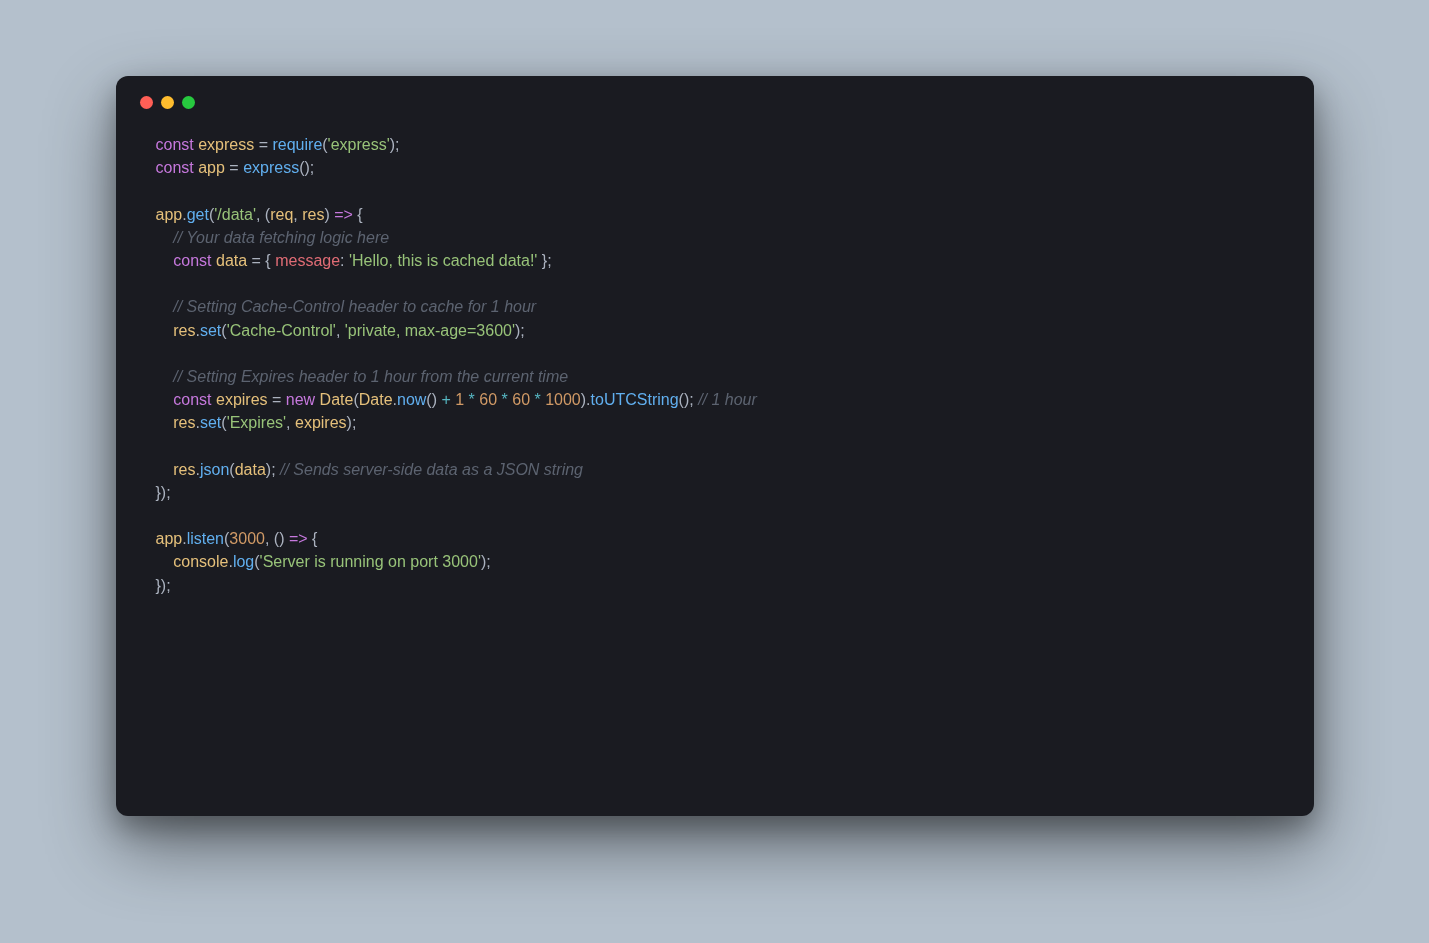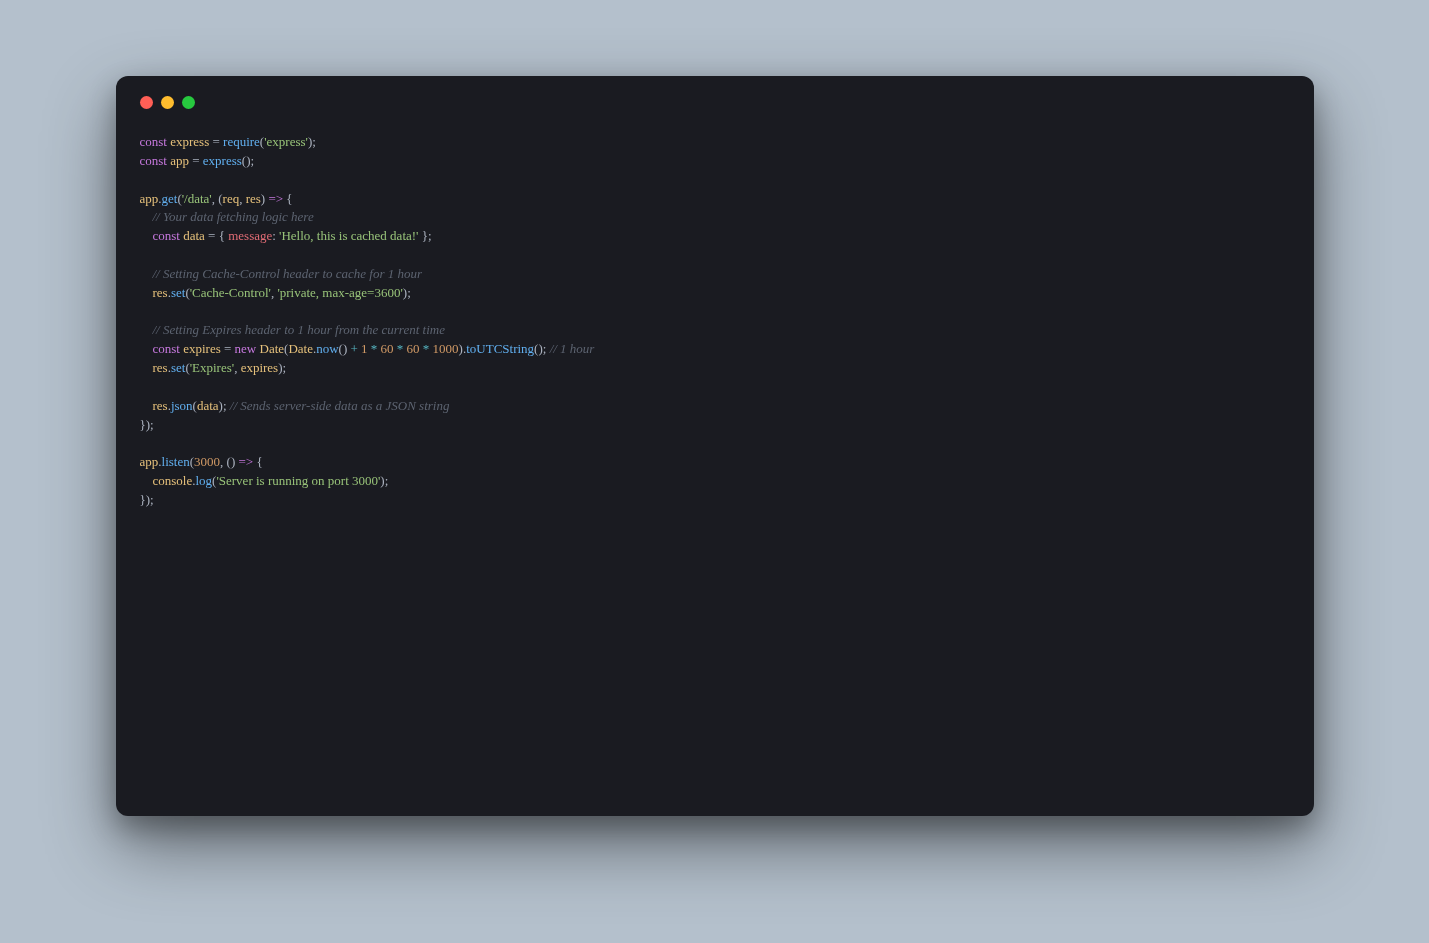--- a/index.html
+++ b/index.html
@@ -29,25 +29,26 @@
   }
   .dot {
     width: 13px;
     height: 13px;
     border-radius: 50%;
   }
   .dot.red    { background: #ff5f56; }
   .dot.yellow { background: #ffbd2e; }
   .dot.green  { background: #27c93f; }
   pre.code {
-    font-family: Liberation Serif, serif;
-    font-size: 13px;
+    font-family: Liberation Sans, sans-serif;
+    font-size: 16px;
     line-height: 1.45;
     color: #c9d1d9;
     white-space: pre;
+    margin-left: 16px;
   }
   .kw     { color: #c678dd; }            
   .ident  { color: #e5c07b; }            
   .str    { color: #98c379; }            
   .num    { color: #d19a66; }            
   .fn     { color: #61afef; }            
   .prop   { color: #e06c75; }            
   .punct  { color: #abb2bf; }            
   .op     { color: #56b6c2; }            
   .cmt    { color: #5c6370; font-style: italic; }

